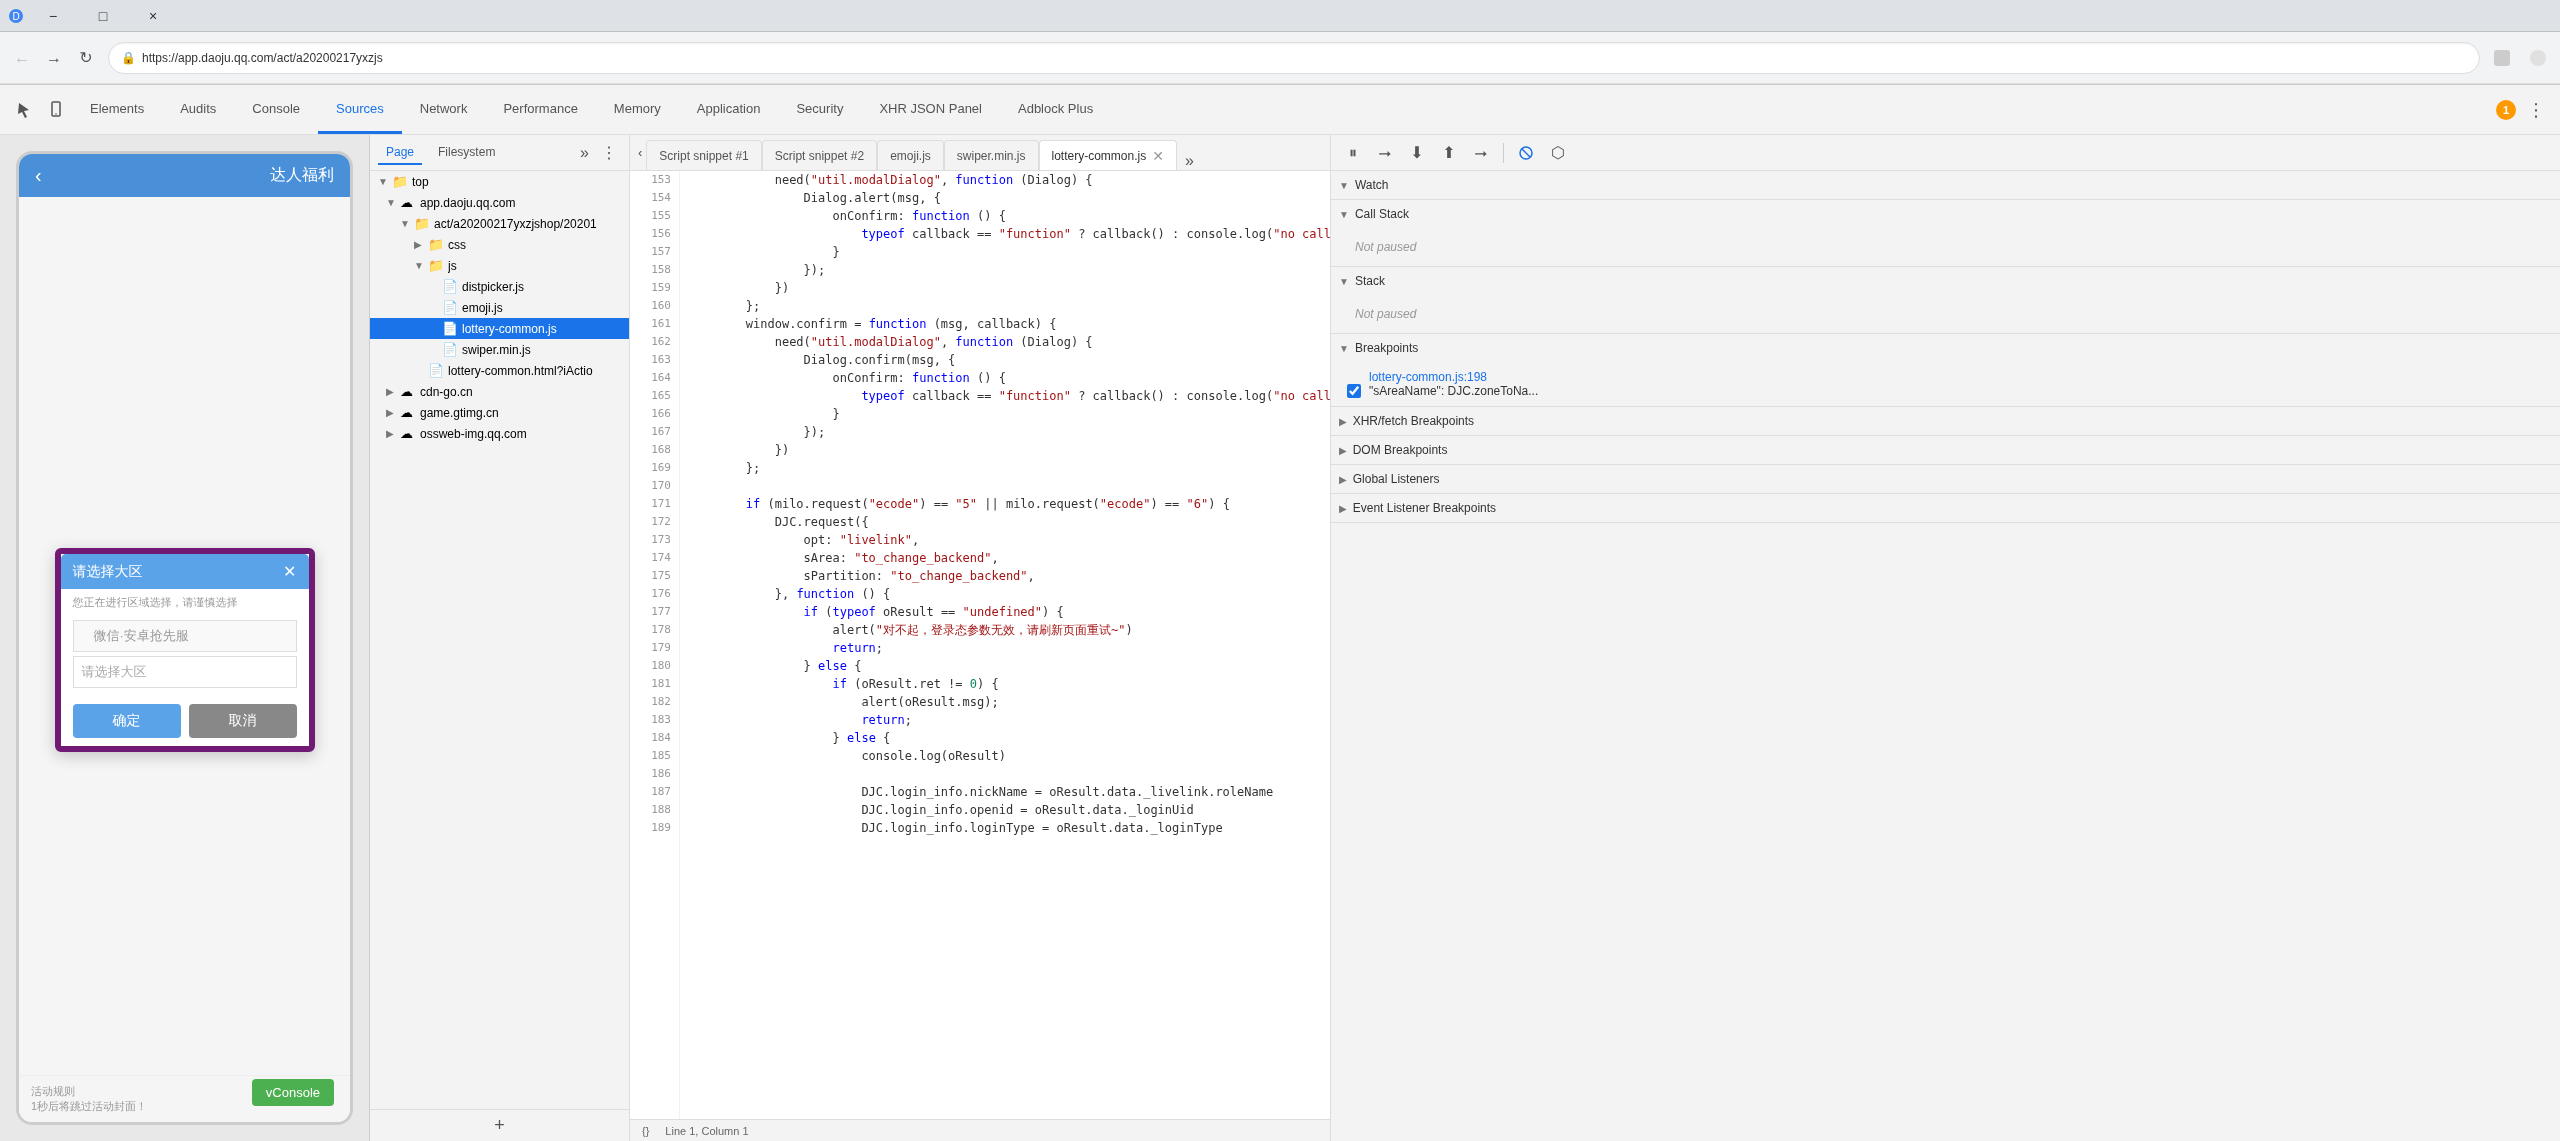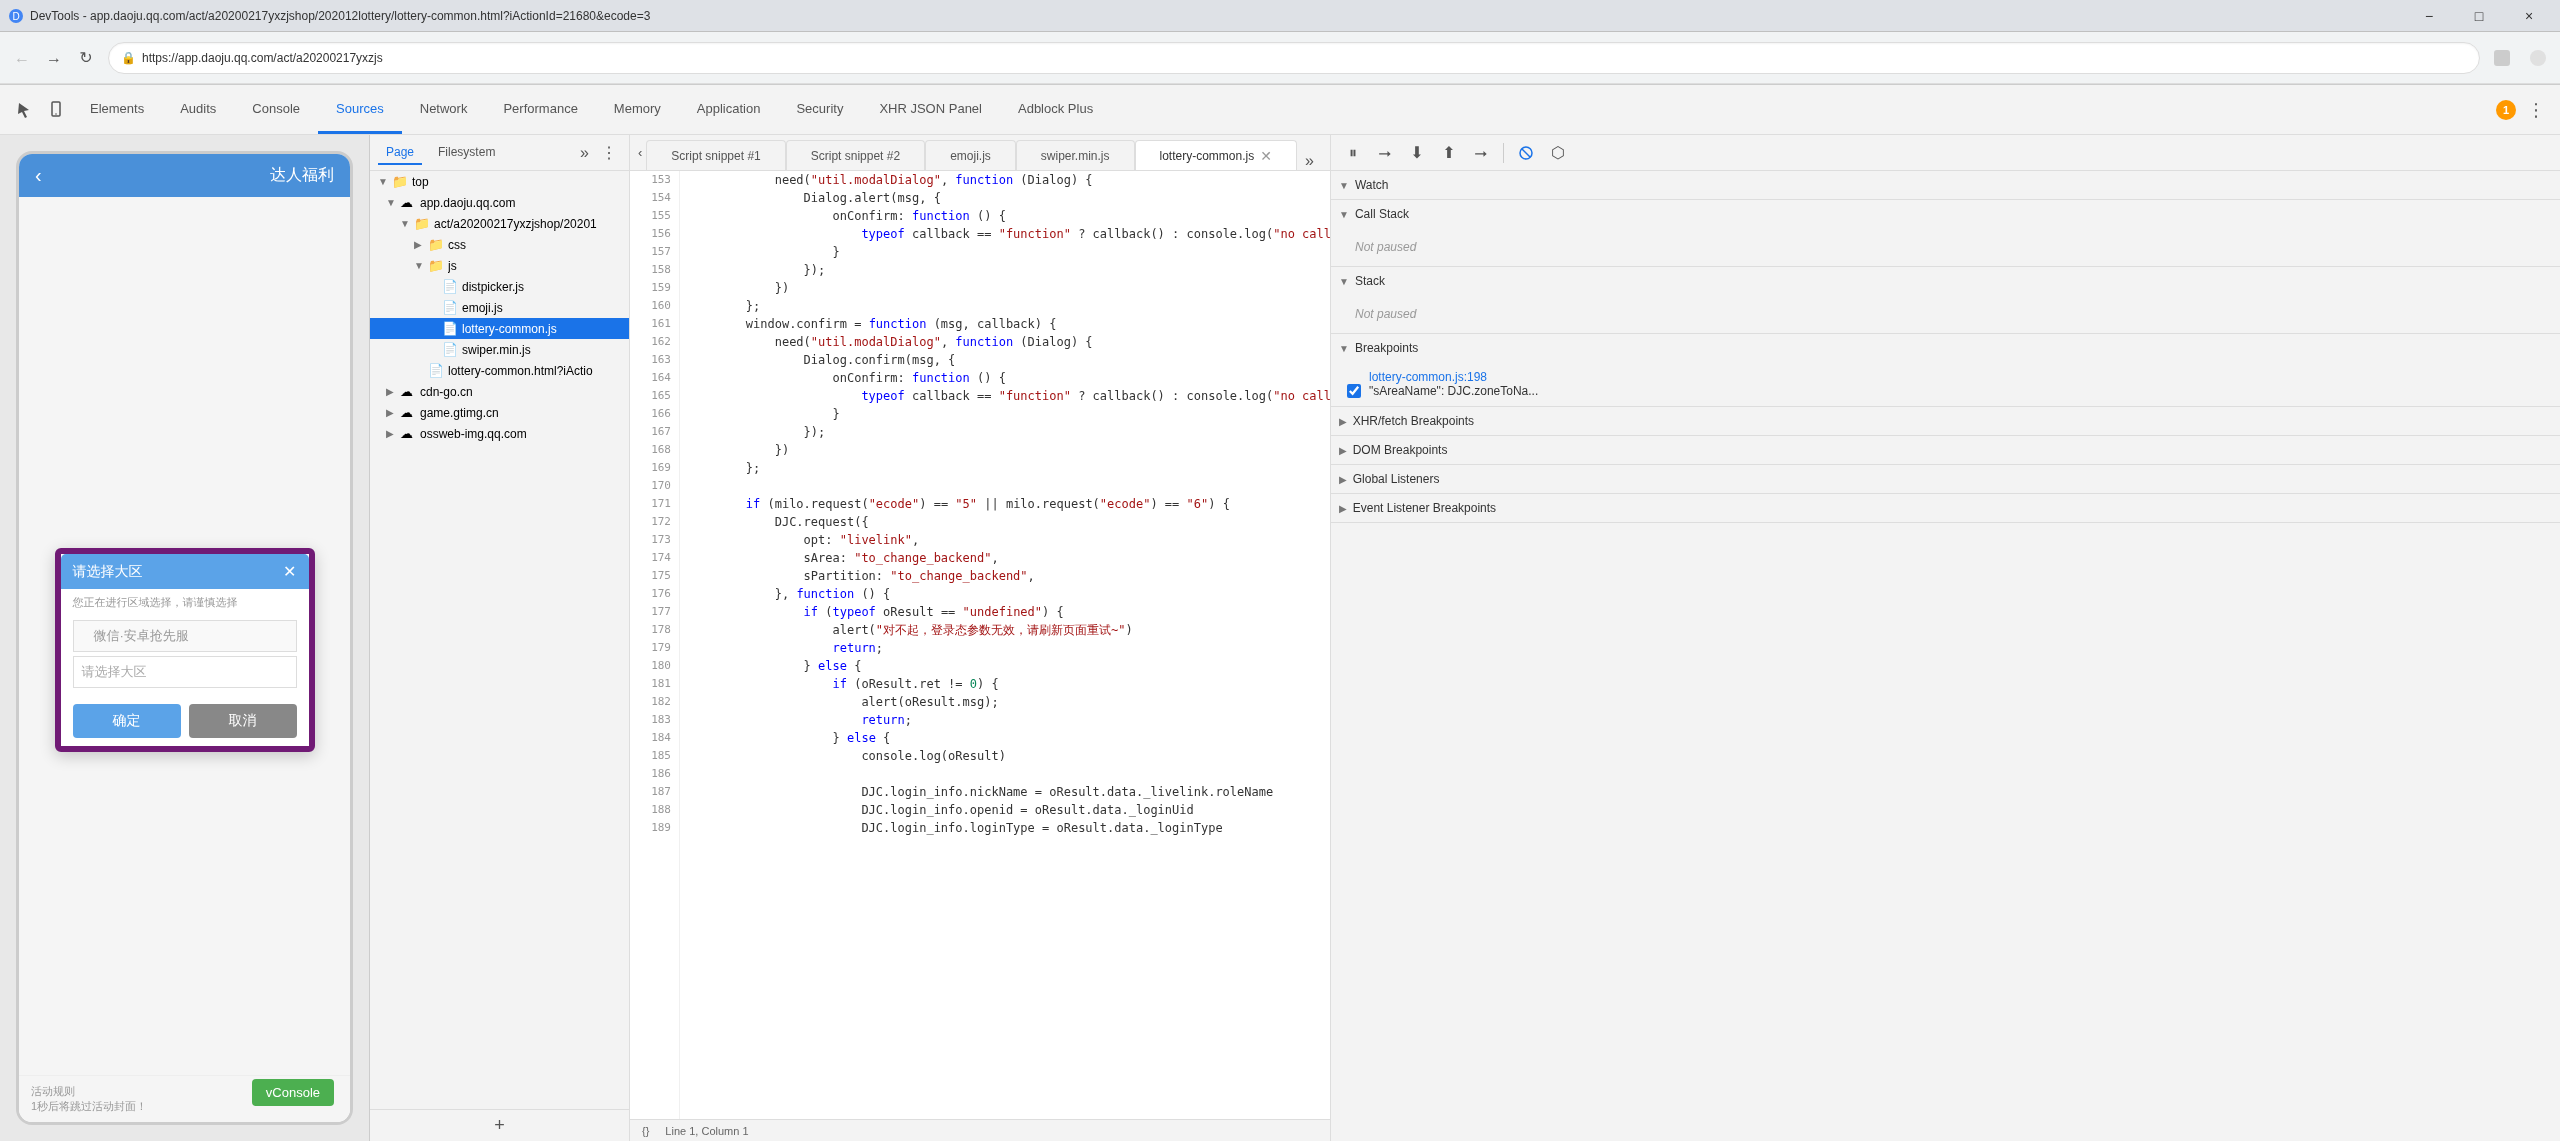--- a/index.html
+++ b/index.html
@@ -258,21 +258,21 @@
       background: #f3f3f3;
       border-bottom: 1px solid #ddd;
       display: flex;
       align-items: flex-end;
       padding: 0 4px;
       overflow: hidden;
     }
     .editor-tab-btn { padding: 0 4px; height: 36px; display: flex; align-items: center; border: none; background: transparent; cursor: pointer; font-size: 13px; color: #555; }
     .editor-file-tab {
       height: 30px;
-      padding: 0 24px;
+      padding: 0 12px;
       display: flex;
       align-items: center;
       background: #f3f3f3;
       border: 1px solid #ddd;
       border-bottom: none;
       border-radius: 4px 4px 0 0;
       cursor: pointer;
       font-size: 12px;
       color: #555;
       gap: 6px;
@@ -392,21 +392,20 @@
 </head>
 <body>
 
 <div class="title-bar">
   <span class="title-bar-favicon">
     <svg width="16" height="16" viewBox="0 0 16 16">
         <circle cx="8" cy="8" r="7" fill="#4285f4"></circle>
         <text x="8" y="12" text-anchor="middle" fill="white" font-size="10">D</text>
       </svg>
   </span>
-  <span class="title-bar-text">DevTools - app.daoju.qq.com/act/a20200217yxzjshop/202012lottery/lottery-common.html?iActionId=21680&amp;ecode=3</span>
   <div class="title-bar-controls">
     <button class="title-bar-btn">−</button>
     <button class="title-bar-btn">□</button>
     <button class="title-bar-btn close">×</button>
   </div>
 </div>
 
 <div class="browser-chrome">
   <div class="nav-btns">
     <button class="nav-btn disabled">←</button>

